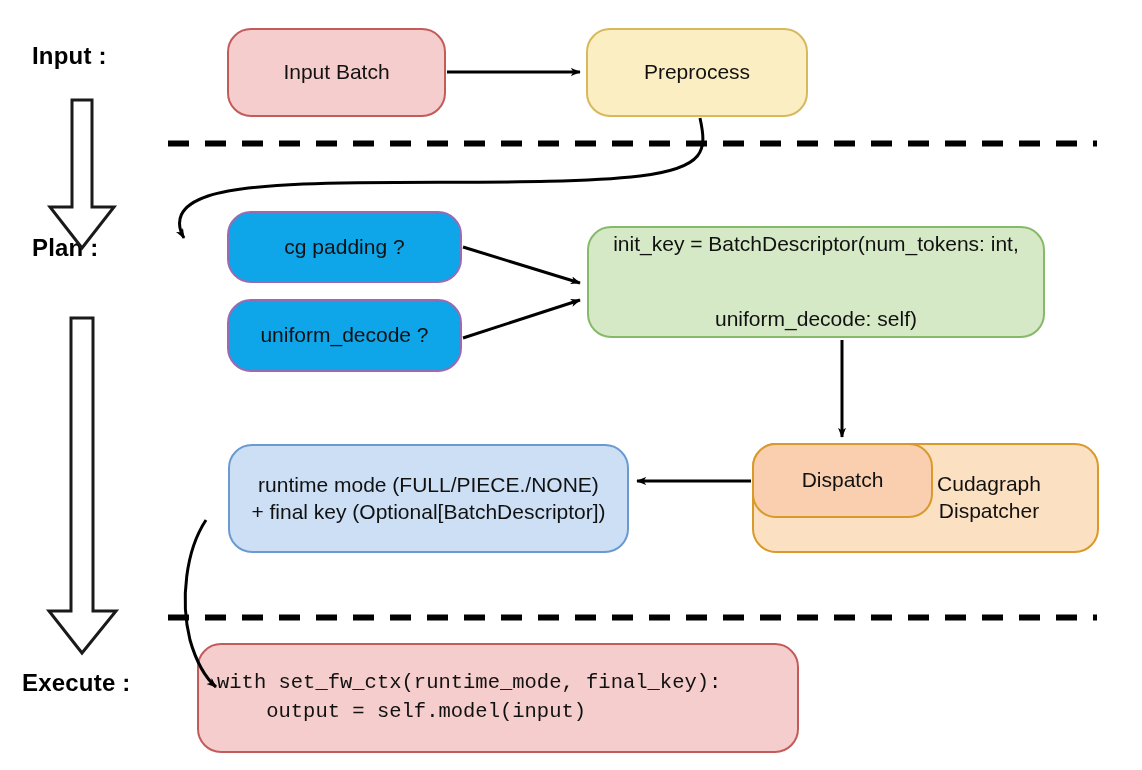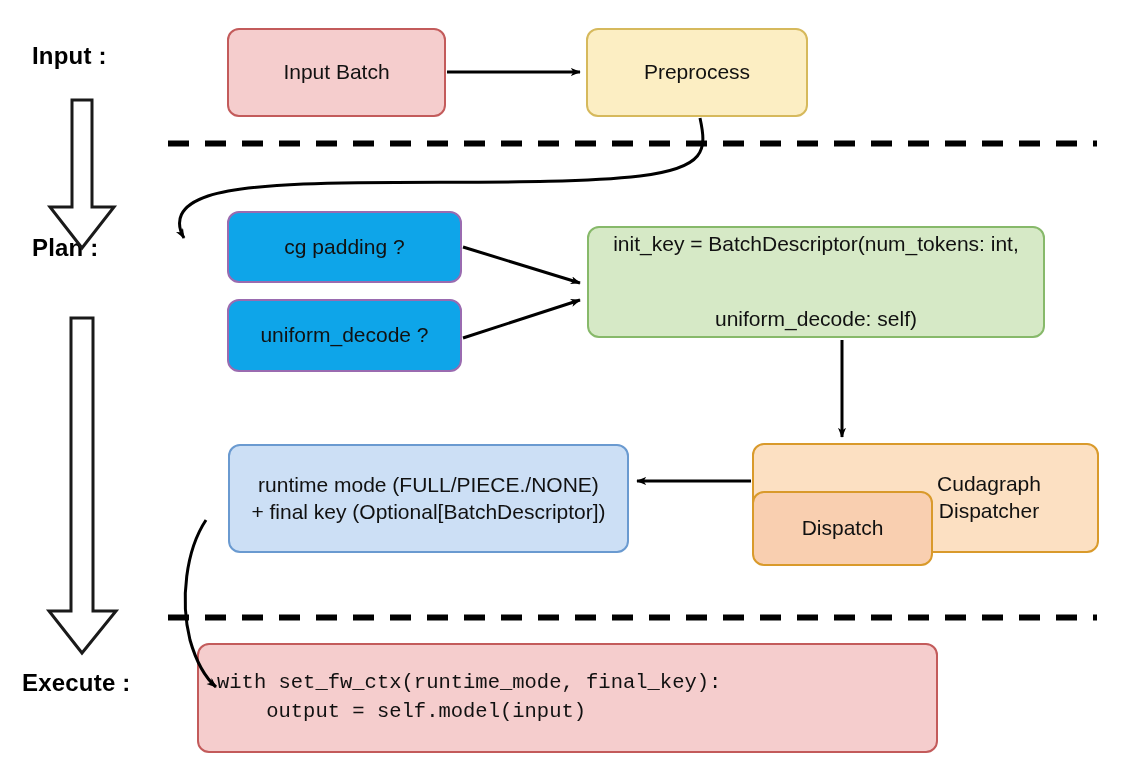--- a/index.html
+++ b/index.html
@@ -20,21 +20,21 @@
     font-family: "Liberation Sans", sans-serif;
     font-weight: bold;
     font-size: 24px;
     color: #000000;
     white-space: nowrap;
     letter-spacing: 0.2px;
   }
   .node {
     position: absolute;
     box-sizing: border-box;
-    border-radius: 12px;
+    border-radius: 24px;
     border-width: 2px;
     border-style: solid;
     display: flex;
     align-items: center;
     justify-content: center;
     text-align: center;
     font-family: "Liberation Sans", sans-serif;
     font-size: 21px;
     color: #111111;
     line-height: 1.28;
@@ -48,21 +48,21 @@
     white-space: pre;
     line-height: 1.4;
     padding-left: 18px;
   }
   .node-pink     { background: #f5cdcd; border-color: #c35b5b; }
   .node-yellow   { background: #fceec3; border-color: #d6b95c; }
   .node-purple   { background: #0ea5e9; border-color: #9a6bb0; }
   .node-green    { background: #d6e9c6; border-color: #87b96a; }
   .node-blue     { background: #ccdff5; border-color: #6a9ad0; }
   .node-orange-outer { background: #fce0c2; border-color: #d99a2b; }
-  .node-orange-inner { background: #f9cfb0; border-color: #d99a2b; margin-top: 48px; }
+  .node-orange-inner { background: #f9cfb0; border-color: #d99a2b; }
 
   svg.overlay {
     position: absolute;
     left: 0; top: 0;
     width: 1142px;
     height: 770px;
     pointer-events: none;
   }
   .lbl-line2 { display:block; }
 </style>
@@ -93,21 +93,21 @@
     <span class="lbl-line2">+ final key (Optional[BatchDescriptor])</span>
   </div>
 
   <div class="node node-orange-outer" style="left:752px; top:443px; width:347px; height:110px; padding-right:20px; flex-direction:column; align-items:flex-end;">
     <span class="lbl-line2" style="width:176px; text-align:center;">Cudagraph</span>
     <span class="lbl-line2" style="width:176px; text-align:center;">Dispatcher</span>
   </div>
 
   <div class="node node-orange-inner" style="left:752px; top:443px; width:181px; height:75px;">Dispatch</div>
 
-  <div class="node node-pink mono" style="left:197px; top:643px; width:741px; height:110px; flex-direction:column; align-items:flex-start; justify-content:center;">
+  <div class="node node-pink mono" style="left:197px; top:643px; width:602px; height:110px; flex-direction:column; align-items:flex-start; justify-content:center;">
     <span class="lbl-line2">with set_fw_ctx(runtime_mode, final_key):</span>
     <span class="lbl-line2">    output = self.model(input)</span>
   </div>
 
   <svg class="overlay" viewBox="0 0 1142 770">
     <defs>
       <marker id="ah" markerWidth="12" markerHeight="12" refX="9.2" refY="4" orient="auto" markerUnits="userSpaceOnUse">
         <path d="M0,0 L10,4 L0,8 L2.6,4 Z" fill="#000"></path>
       </marker>
     </defs>

